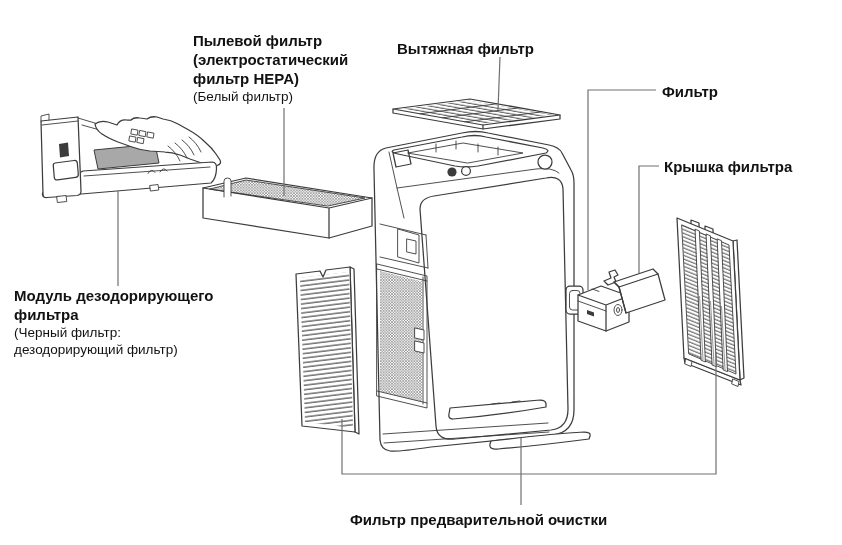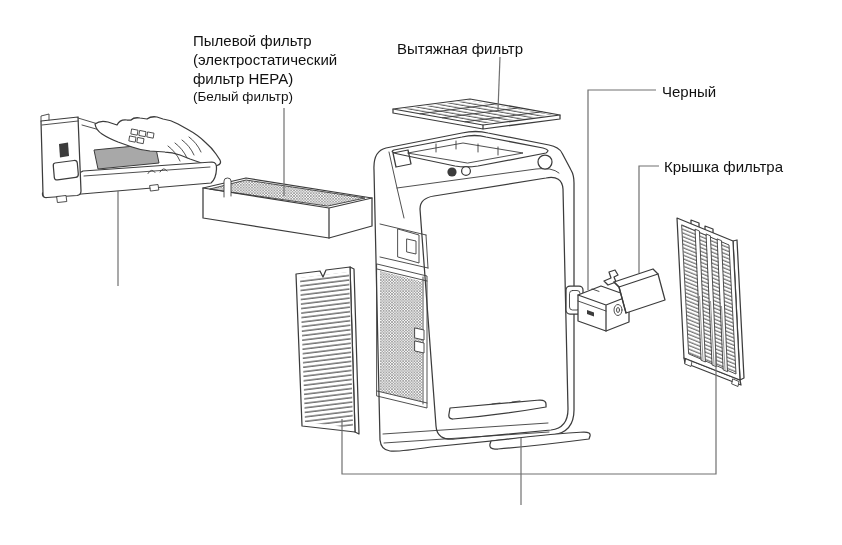--- a/index.html
+++ b/index.html
@@ -4,21 +4,21 @@
 <style>
   :root{
     --background:#ffffff; --line:#3c3c3c; --leader:#707070;
     --text:#111111; --filter_fill:#a8a8a8;
   }
   html,body{margin:0;padding:0;background:#fff;}
   .stage{position:relative;width:842px;height:545px;background:var(--background);
          overflow:hidden;font-family:"Liberation Sans",sans-serif;color:var(--text);}
   .stage svg{position:absolute;left:0;top:0;}
   .label{position:absolute;}
-  .lbl-title{font-weight:normal;font-size:15px;line-height:19px;white-space:pre-line;}
+  .lbl-title{font-weight:bold;font-size:15px;line-height:19px;white-space:pre-line;}
   .lbl-note{font-weight:normal;font-size:13.5px;line-height:17px;white-space:pre-line;}
   
   .ln{fill:none;stroke:var(--line);stroke-width:1.25;stroke-linejoin:round;stroke-linecap:round;}
   .fw{fill:#fff;stroke:var(--line);stroke-width:1.25;stroke-linejoin:round;stroke-linecap:round;}
   .fg{fill:var(--filter_fill);stroke:var(--line);stroke-width:1;stroke-linejoin:round;}
   .fd{fill:var(--line);stroke:none;}
   .thin{stroke-width:0.9;}
   .ldr{fill:none;stroke:var(--leader);stroke-width:1.2;}
   .ribline{fill:none;stroke:#777;stroke-width:0.8;}
 </style>
@@ -154,22 +154,31 @@
 (электростатический
 фильтр HEPA)</div>
     <div class="lbl-note">(Белый фильтр)</div>
   </div>
 
   <div class="label" style="left:397px;top:39px">
     <div class="lbl-title">Вытяжная фильтр</div>
   </div>
 
   <div class="label" style="left:662px;top:82px">
-    <div class="lbl-title">Черный</div>
+    <div class="lbl-title">Фильтр</div>
   </div>
 
   <div class="label" style="left:664px;top:157px">
     <div class="lbl-title">Крышка фильтра</div>
   </div>
 
+  <div class="label" style="left:14px;top:286px">
+    <div class="lbl-title">Модуль дезодорирующего
+фильтра</div>
+    <div class="lbl-note">(Черный фильтр:
+дезодорирующий фильтр)</div>
+  </div>
 
+  <div class="label" style="left:350px;top:510px">
+    <div class="lbl-title">Фильтр предварительной очистки</div>
+  </div>
 
 </div>
 
 </body></html>

